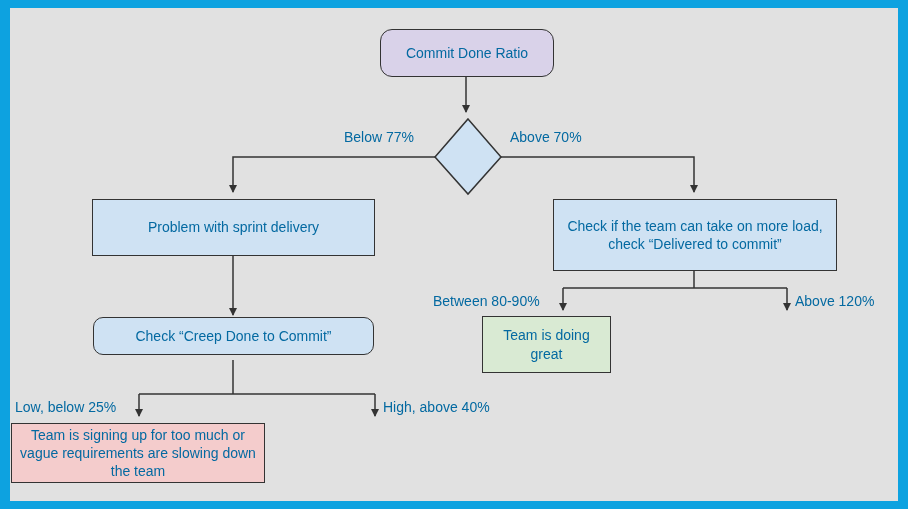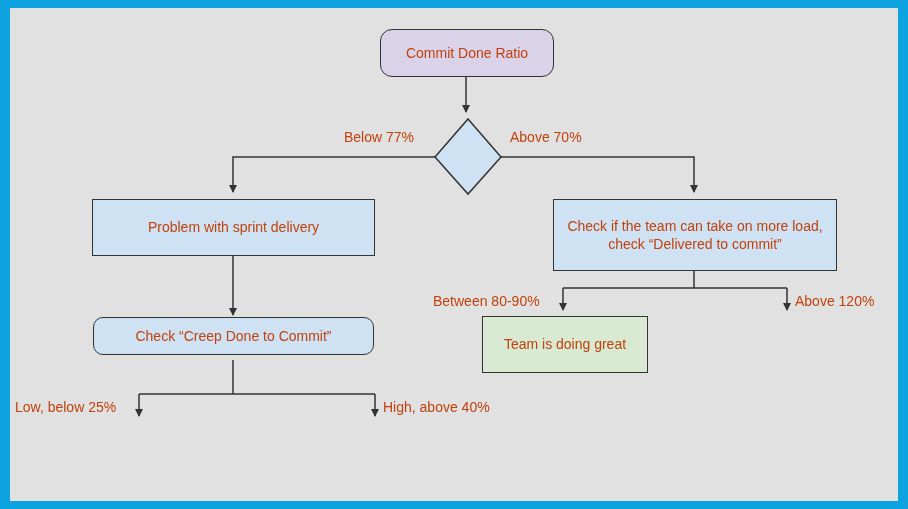--- a/index.html
+++ b/index.html
@@ -3,21 +3,21 @@
 <meta charset="utf-8">
 <style>
   html, body { margin: 0; padding: 0; background: #c9c9c9; }
   * { box-sizing: border-box; }
   #canvas {
     position: relative;
     width: 908px;
     height: 509px;
     background: #E1E1E1;
     font-family: "Liberation Sans", sans-serif;
-    color: #c2410c;
+    color: #0369a1;
     overflow: hidden;
   }
   #canvas-border {
     position: absolute;
     inset: 0;
     border-style: solid;
     border-color: #0DA2E0;
     border-width: 8px 10px;
     pointer-events: none;
     z-index: 5;
@@ -94,19 +94,20 @@
   <div class="node blue rounded" style="left:93px; top:317px; width:281px; height:38px;">Check “Creep Done to Commit”</div>
 
   <div class="edge-label" style="left:15px; top:399px;">Low, below 25%</div>
 
   <div class="edge-label" style="left:383px; top:399px;">High, above 40%</div>
 
   <div class="edge-label" style="left:433px; top:293px;">Between 80-90%</div>
 
   <div class="edge-label" style="left:795px; top:293px;">Above 120%</div>
 
+  <div class="node pink" style="left:11px; top:423px; width:254px; height:60px;">Team is signing up for too much or vague requirements are slowing down the team</div>
 
 
-  <div class="node green" style="left:482px; top:316px; width:166px; height:57px;">Team is doing great</div>
+  <div class="node green" style="left:482px; top:316px; width:129px; height:57px;">Team is doing great</div>
 
 
   <div id="canvas-border"></div>
 </div>
 
 </body></html>

